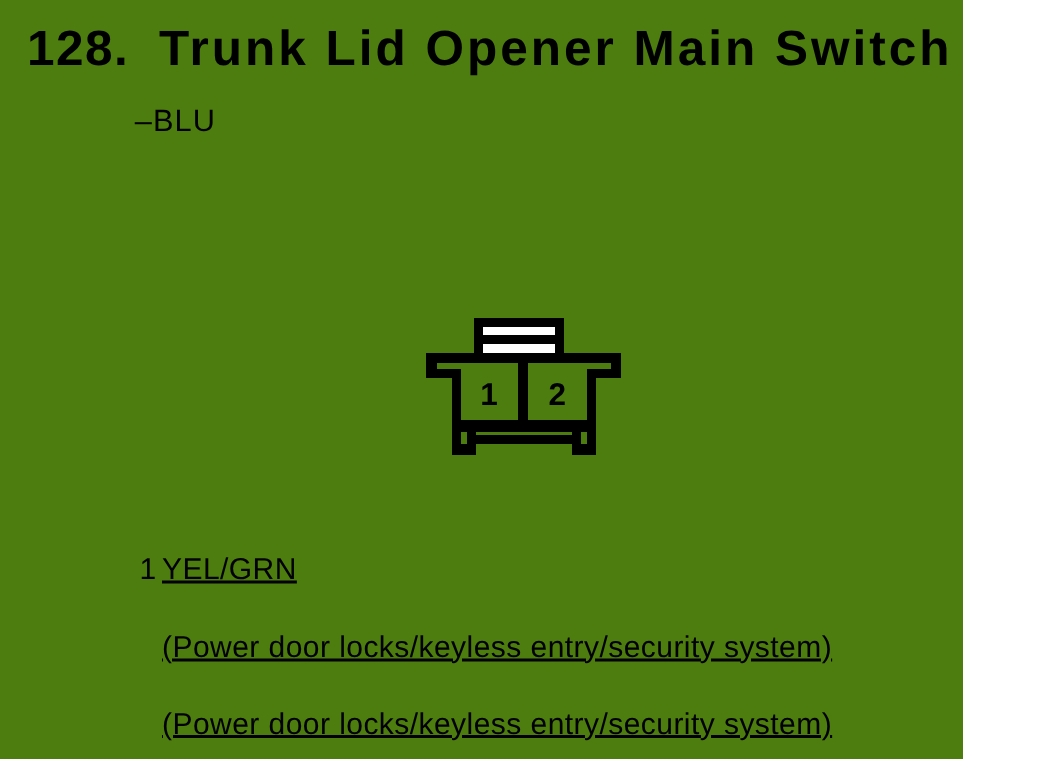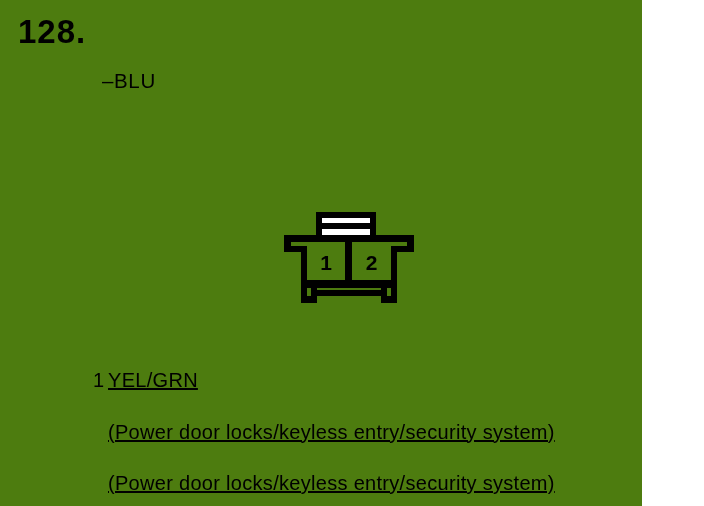--- a/index.html
+++ b/index.html
@@ -23,21 +23,21 @@
     font-size: 33px;
     line-height: 33px;
     letter-spacing: 2px;
     white-space: nowrap;
   }
   .title-num { flex: 0 0 auto; width: 88px; letter-spacing: 1px; }
 
   
   .loc-list {
     position: absolute;
-    left: 98px;
+    left: 86px;
     top: 66px;
     font-size: 20.5px;
     line-height: 29.5px;
     letter-spacing: 0.7px;
     white-space: nowrap;
     text-align: right;
   }
   .loc-dash { display: inline-block; width: 16px; }
 
   
@@ -69,20 +69,21 @@
   .pin-num { display: inline-block; width: 15px; }
   .pin-func { margin-left: 15px; margin-top: 24px; }
 </style>
 </head>
 <body>
 
 <div class="page">
 
   <div class="title-row">
     <span class="title-num">128.</span>
+    <span class="title-text">Trunk Lid Opener Main Switch</span>
   </div>
 
   <div class="loc-list">
     <div class="loc-item">
       <span class="loc-dash">–</span><span>BLU</span>
     </div>
   </div>
 
   <div class="connector">
     <svg width="132" height="93" viewBox="283 211 132 93" shape-rendering="crispEdges">

